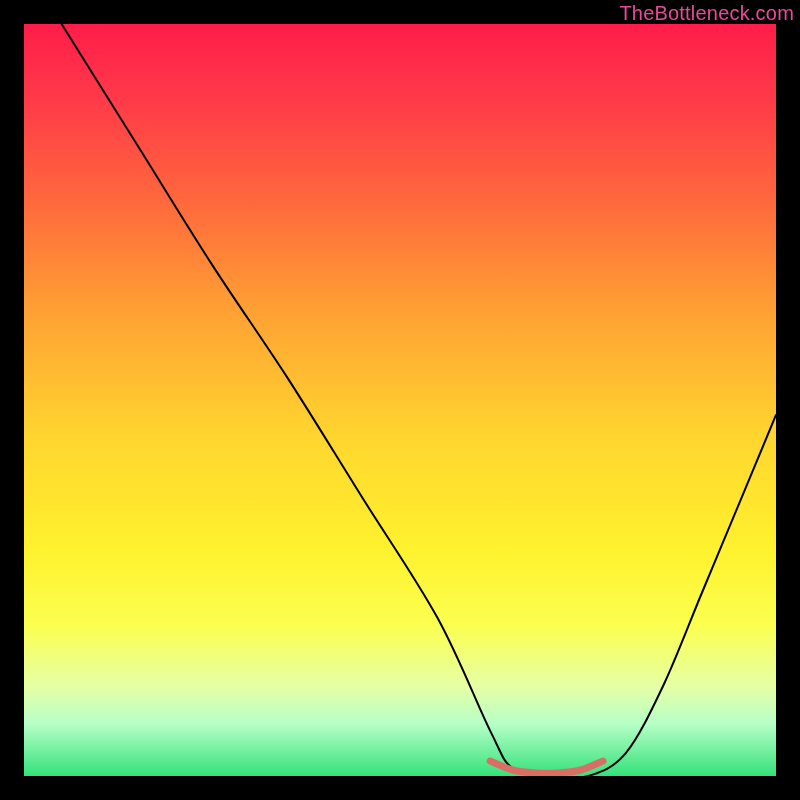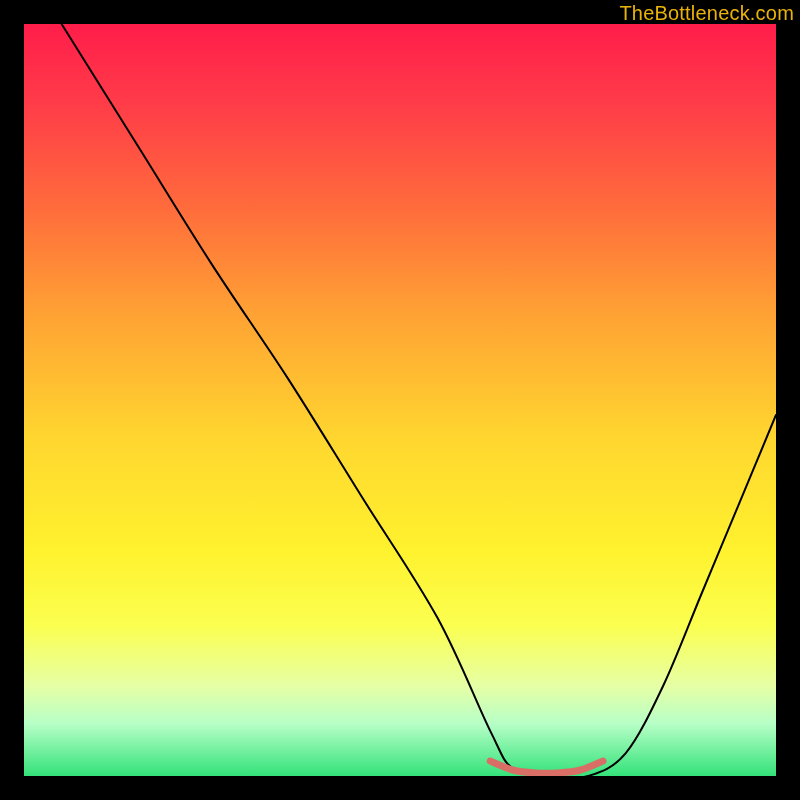--- a/index.html
+++ b/index.html
@@ -42,21 +42,21 @@
     position: absolute;
     left: 0;
     top: 0;
     width: 752px;
     height: 752px;
   }
   .watermark {
     position: absolute;
     top: 2px;
     right: 6px;
-    color: #eab308;
+    color: #ec4899;
     font-size: 20px;
     letter-spacing: 0.2px;
     user-select: none;
   }
 </style>
 </head>
 <body>
 
 <div class="watermark">TheBottleneck.com</div>
 

